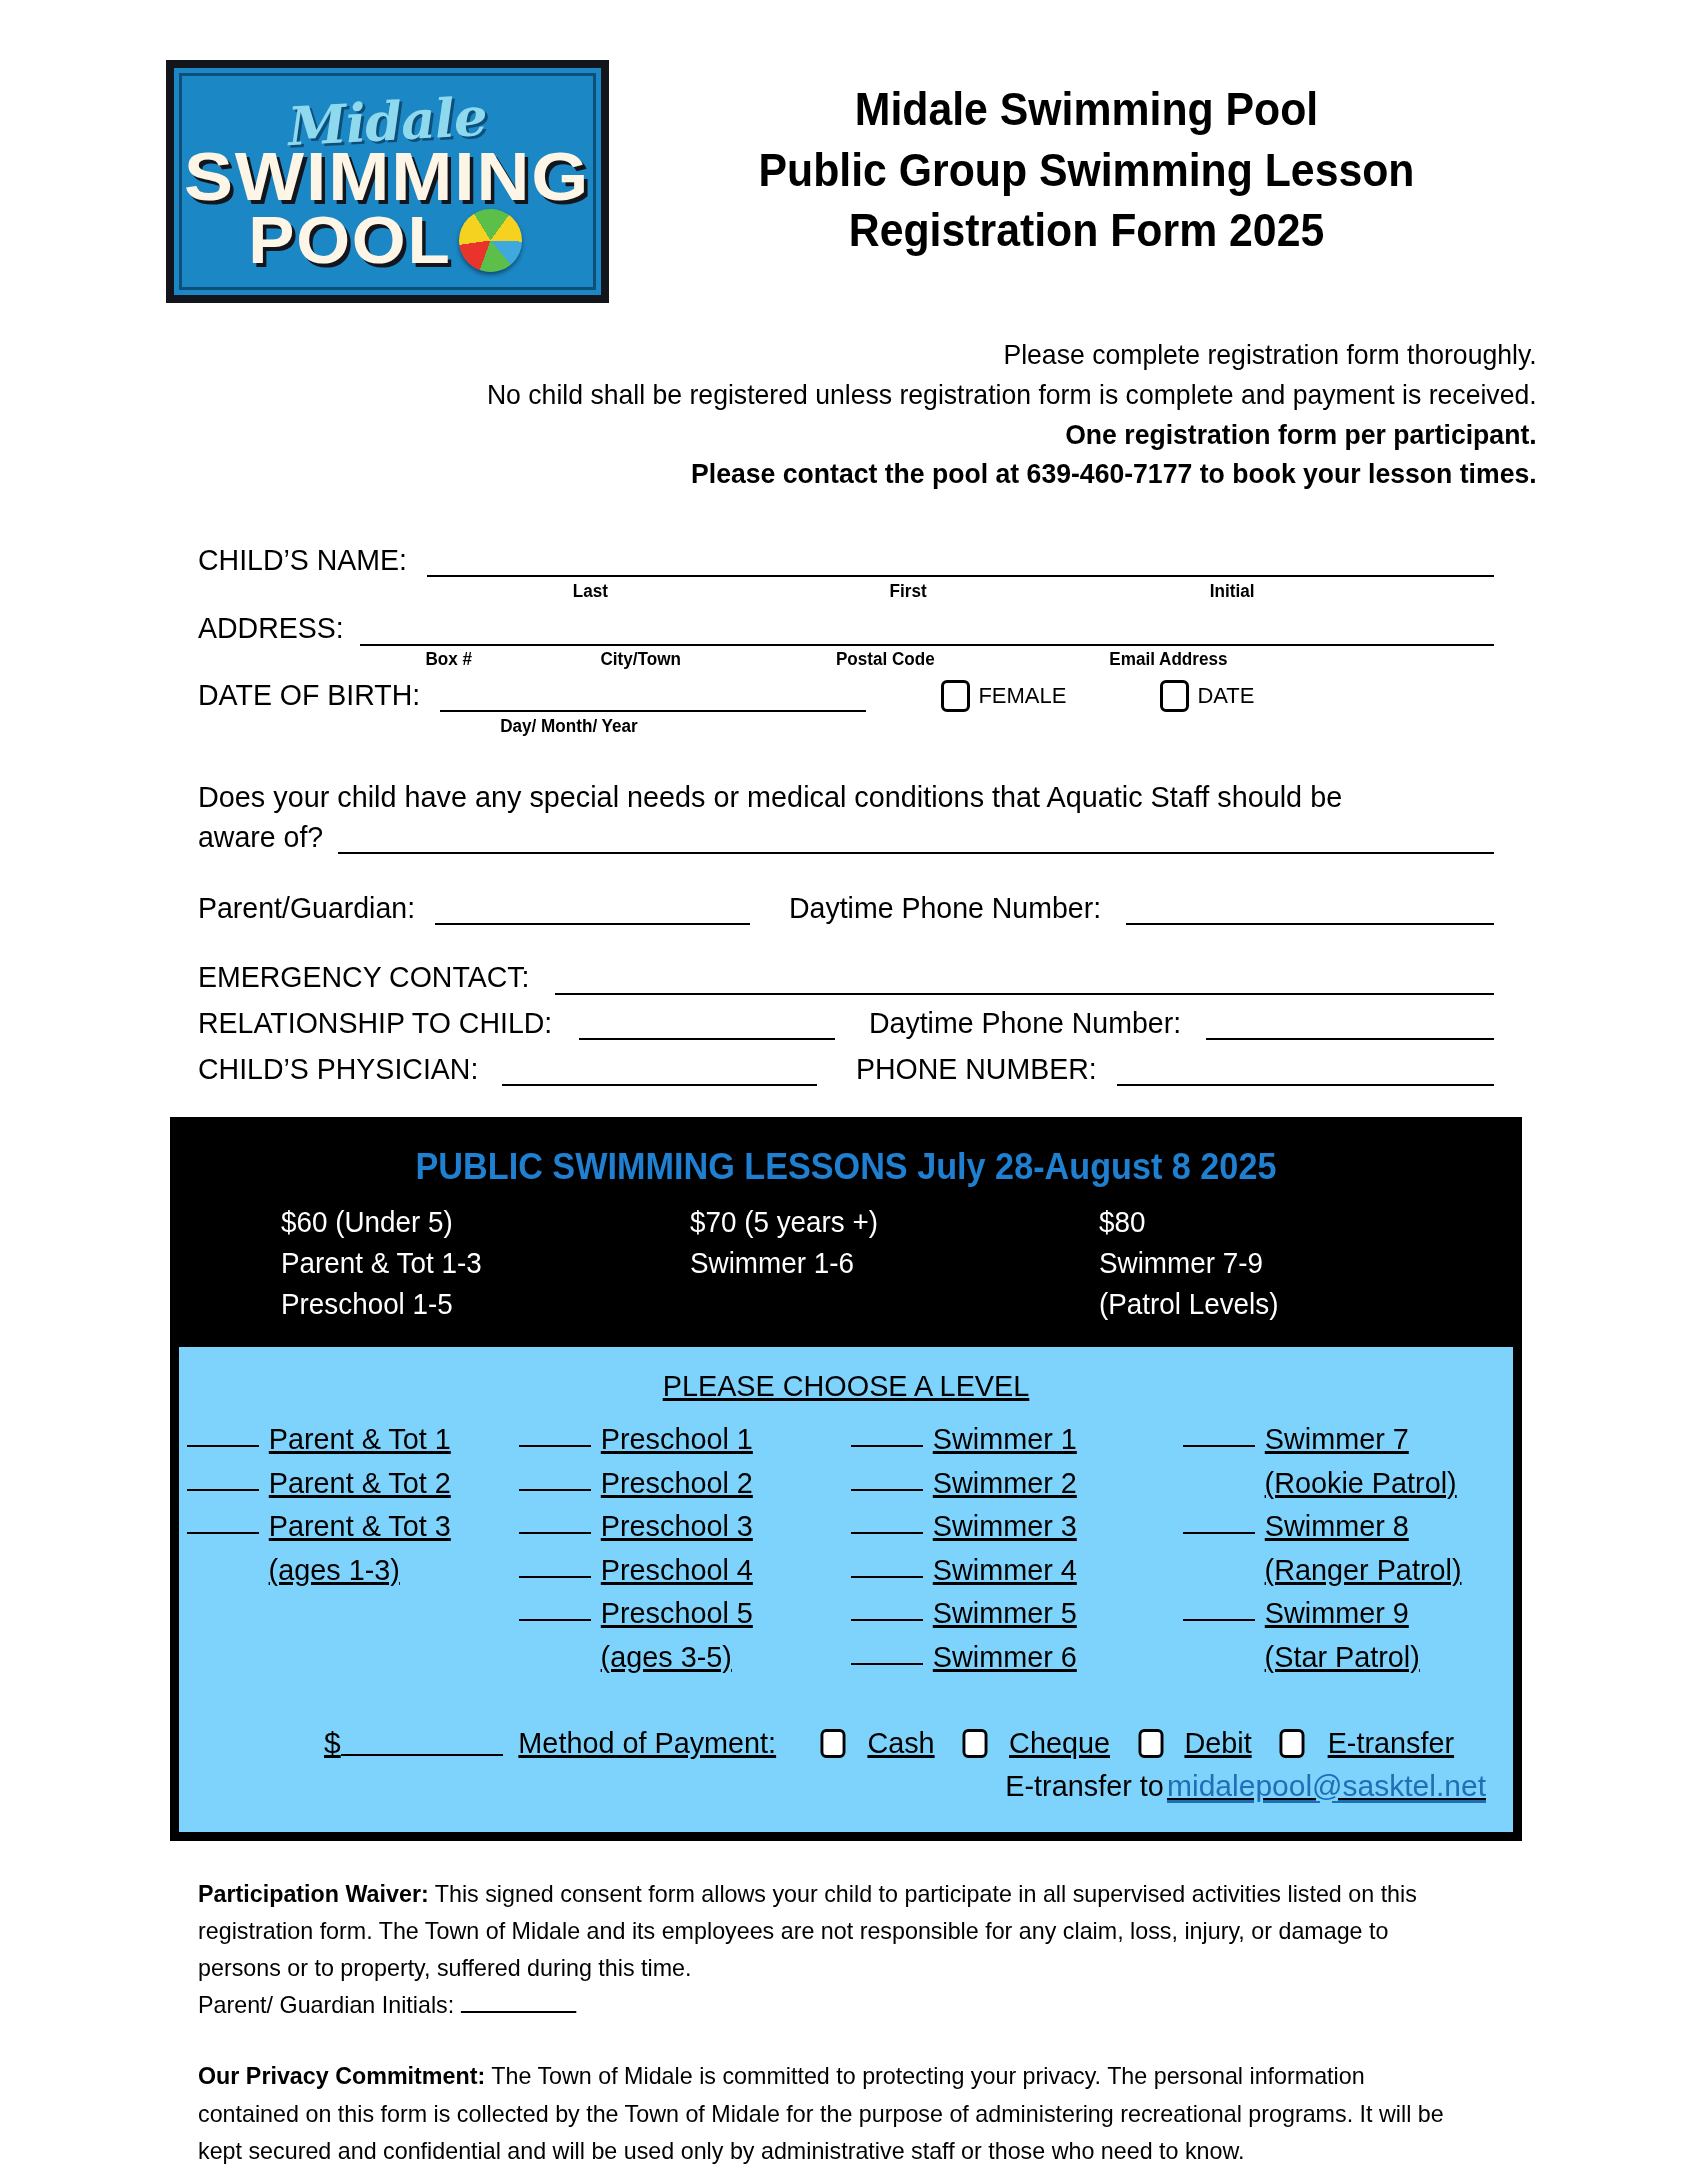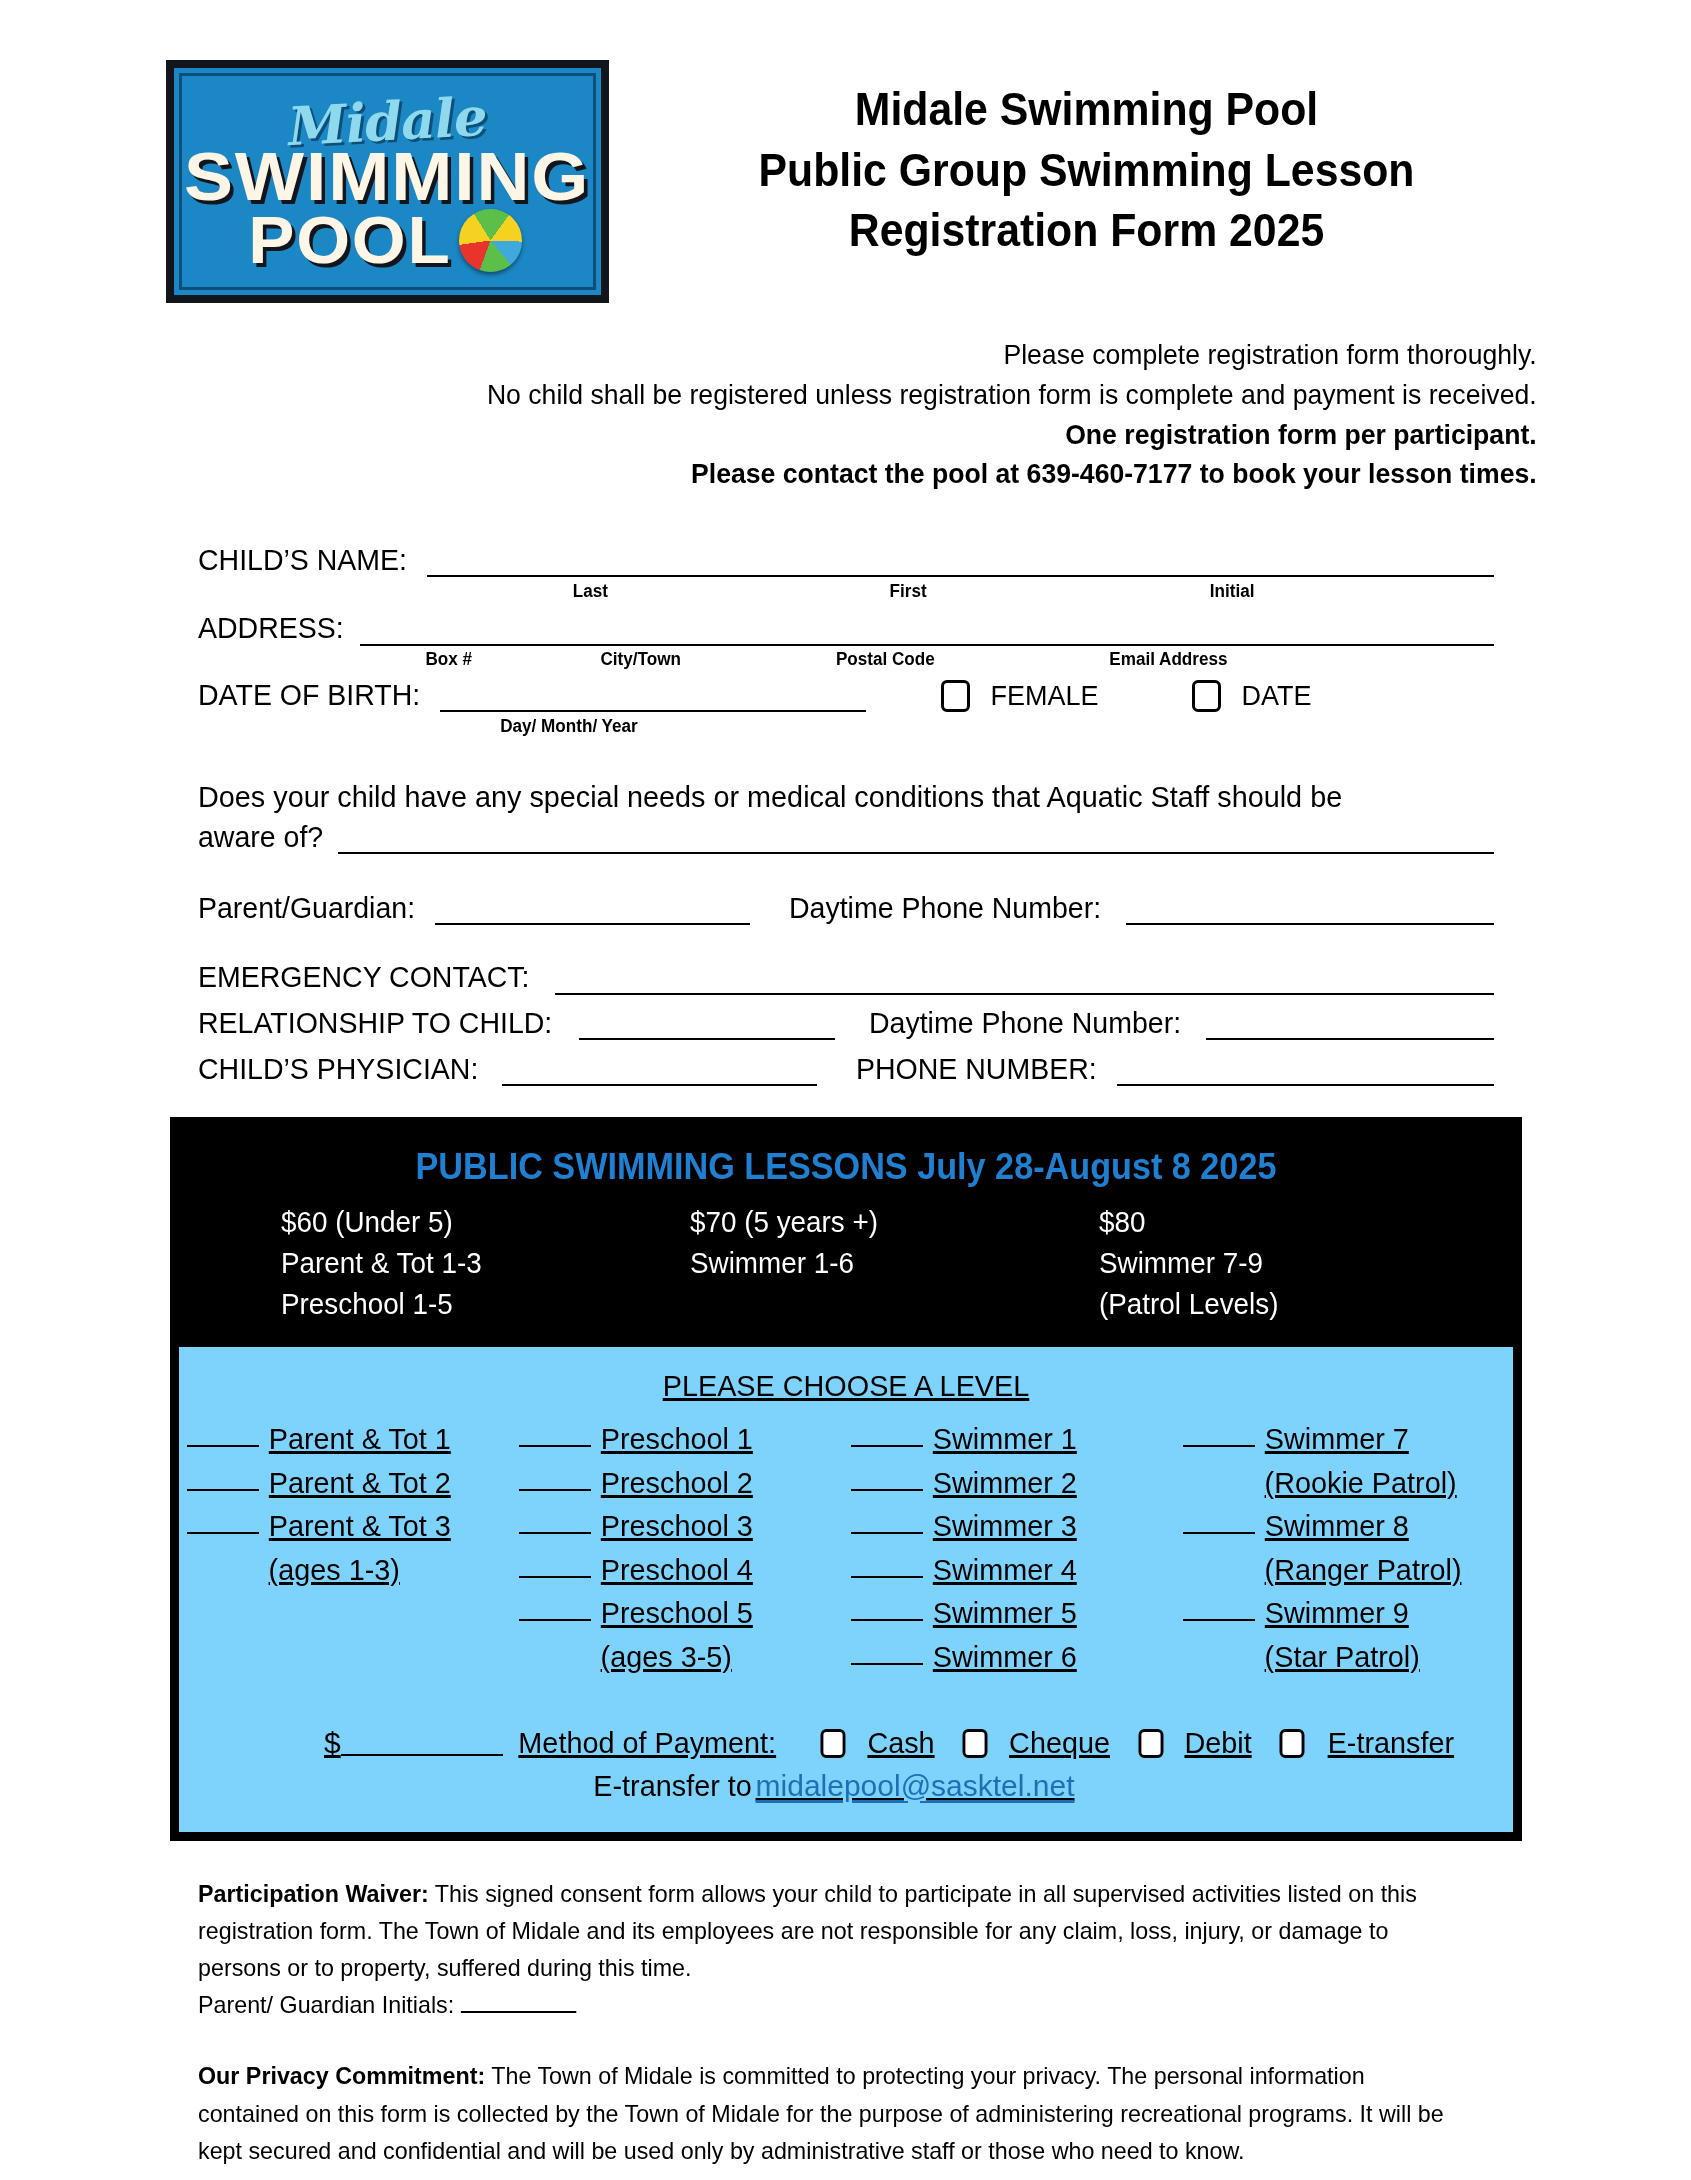--- a/index.html
+++ b/index.html
@@ -176,22 +176,22 @@
     width: 29px; height: 32px;
     border: 3.4px solid #000;
     border-radius: 6px;
     background: #fff;
     vertical-align: -5.1px;
   }
   .cb.sm { width: 25.6px; height: 29px; border-width: 3.4px; }
   .gender-item {
     display: flex;
     align-items: center;
-    gap: 20px;
-    font-size: 27px;
+    gap: 8px;
+    font-size: 22px;
   }
 
   .qblock { margin-top: 37px; font-size: 30px; line-height: 1.5; }
   .qblock .q-line { transform: scaleX(0.96); transform-origin: left; }
 
   
   .blackbox {
     margin: 31px 170px 0 170px;
     border: 9.4px solid #000;
     background: #fff;
@@ -267,21 +267,21 @@
     width: 162px;
     border-bottom: 2.6px solid #000;
     height: 25.6px;
     margin-right: 10.2px;
   }
   .pay-label { margin-right: 39px; transform: scaleX(0.96); }
   .pay-opts { display: flex; align-items: center; gap: 25.6px; }
   .pay-opt { display: flex; align-items: center; gap: 20px; }
   .pay-opt span { transform: scaleX(0.96); }
   .etransfer-row {
-    text-align: center;
+    text-align: right;
     padding-right: 27px;
     margin-top: 8.5px;
     font-size: 30px;
   }
   .etransfer-row .etxt { transform: scaleX(0.96); display: inline-block; }
   .email-link {
     color: #1f6fb5;
     text-decoration: underline;
     text-underline-offset: 4.3px;
   }

